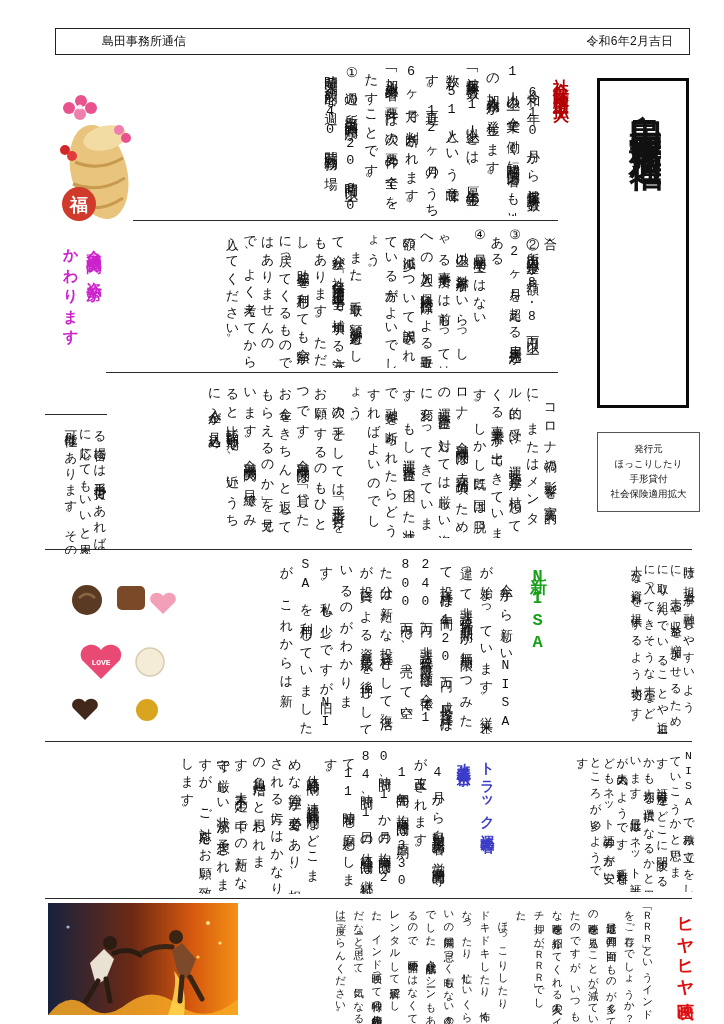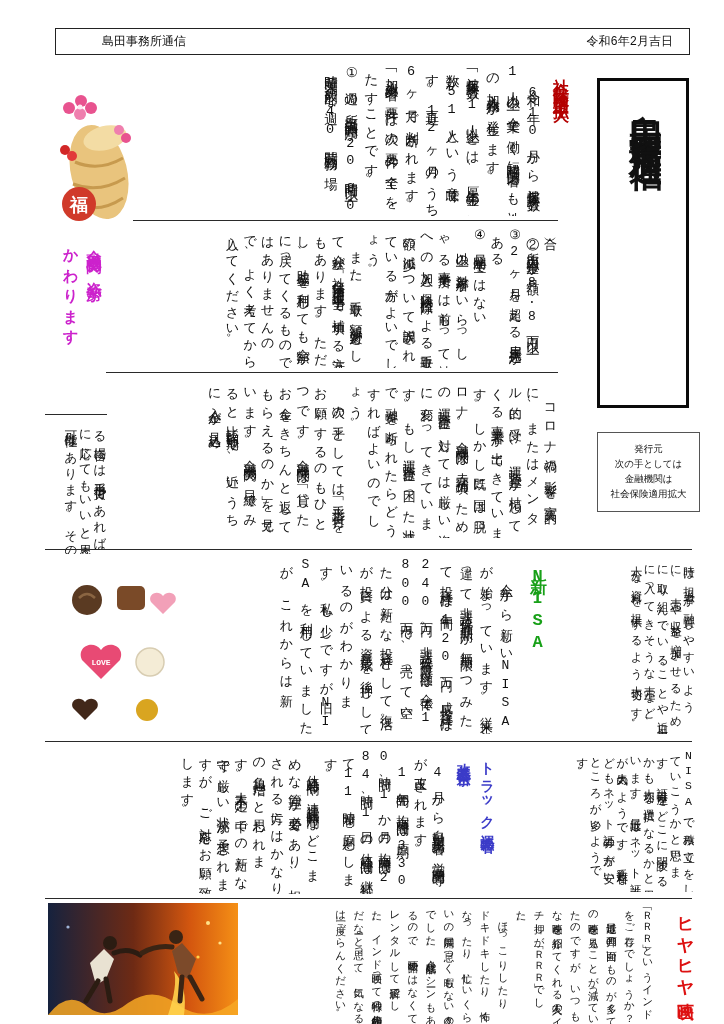--- a/index.html
+++ b/index.html
@@ -67,22 +67,22 @@
     <span>島田事務所通信</span>
     <span>令和6年2月吉日</span>
   </div>
 
   <div class="abs masthead">
     <div class="vt title">島田事務所通信</div>
   </div>
 
   <div class="abs publisher">
     <span>発行元</span>
-    <span>次の手としては</span>
-    <span>金融機関は</span>
+    <span>ほっこりしたり</span>
+    <span>手形貸付</span>
     <span>社会保険適用拡大</span>
   </div>
 
   <svg class="abs img-frame" style="left:55px;top:92px;" width="78" height="146" viewBox="0 0 78 146">
     <g>
       <ellipse cx="44" cy="80" rx="28" ry="48" fill="#e9c47d" transform="rotate(-14 44 80)"></ellipse>
       <ellipse cx="50" cy="46" rx="22" ry="12" fill="#f3dca4" transform="rotate(-14 50 46)"></ellipse>
       <path d="M20 70 q24 10 48 -4" stroke="#c79a4e" stroke-width="3" fill="none"></path>
       <path d="M18 92 q26 10 52 -6" stroke="#c79a4e" stroke-width="3" fill="none"></path>
       <path d="M22 112 q22 10 46 -6" stroke="#c79a4e" stroke-width="3" fill="none"></path>

